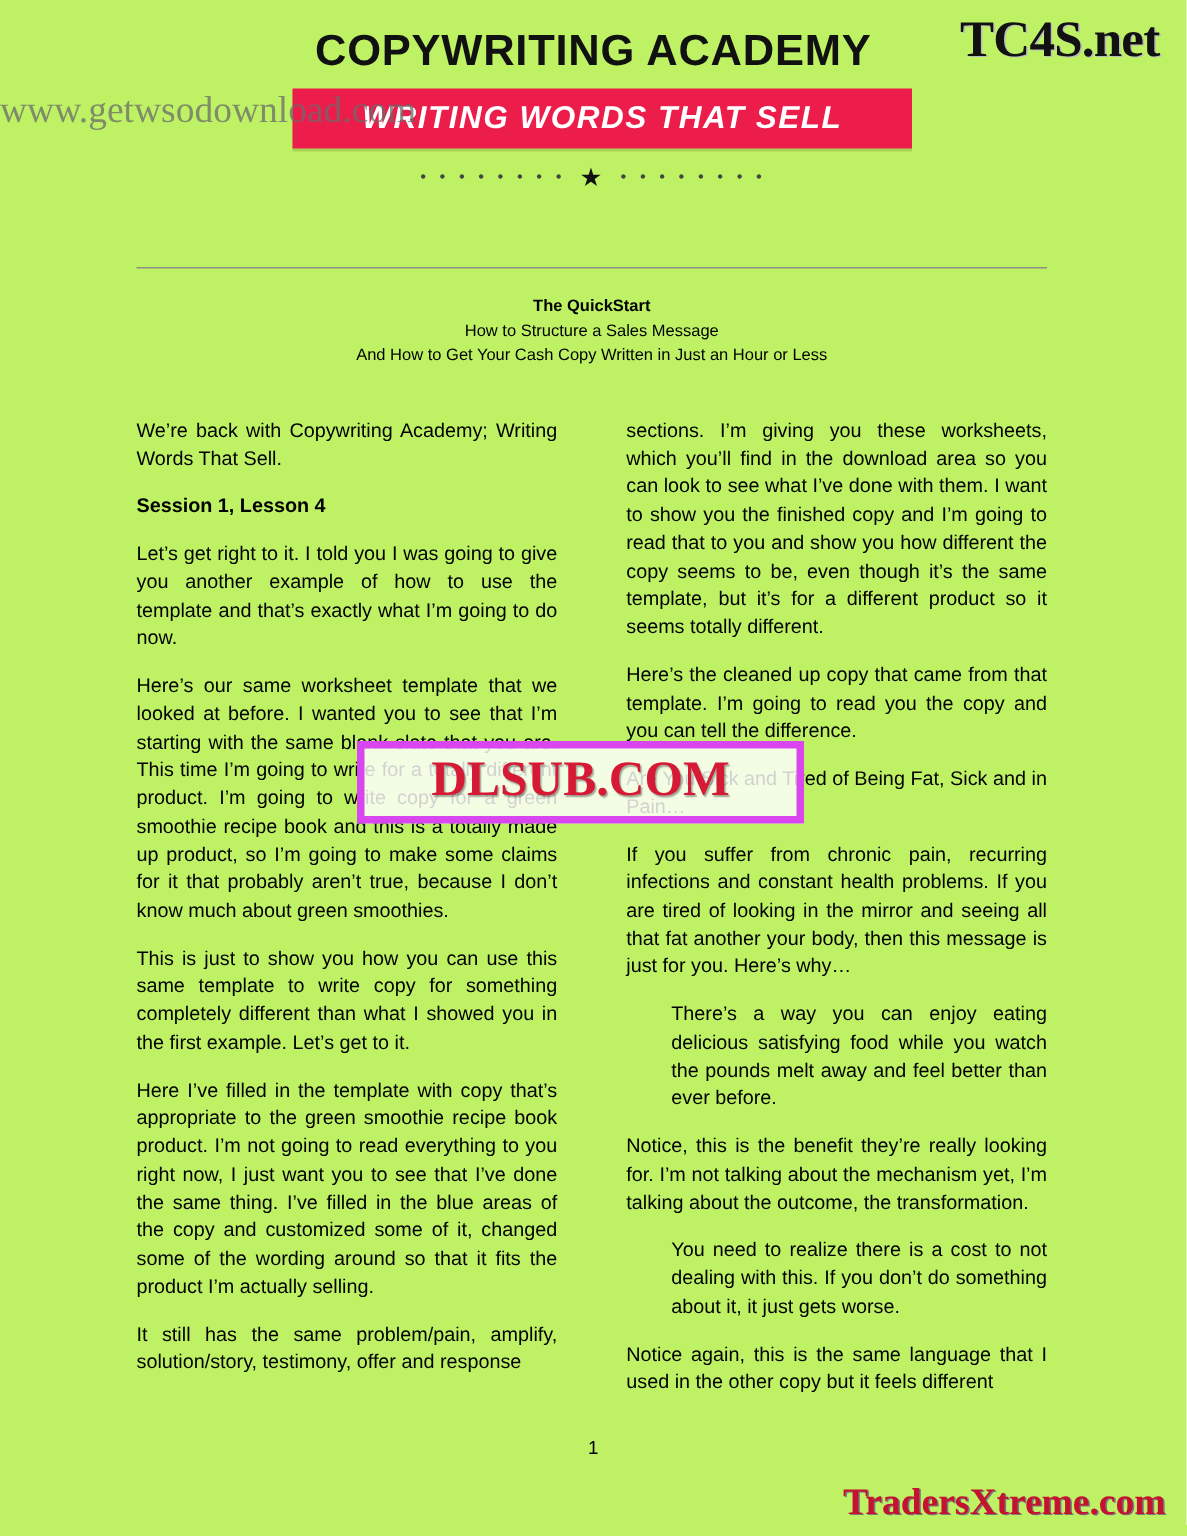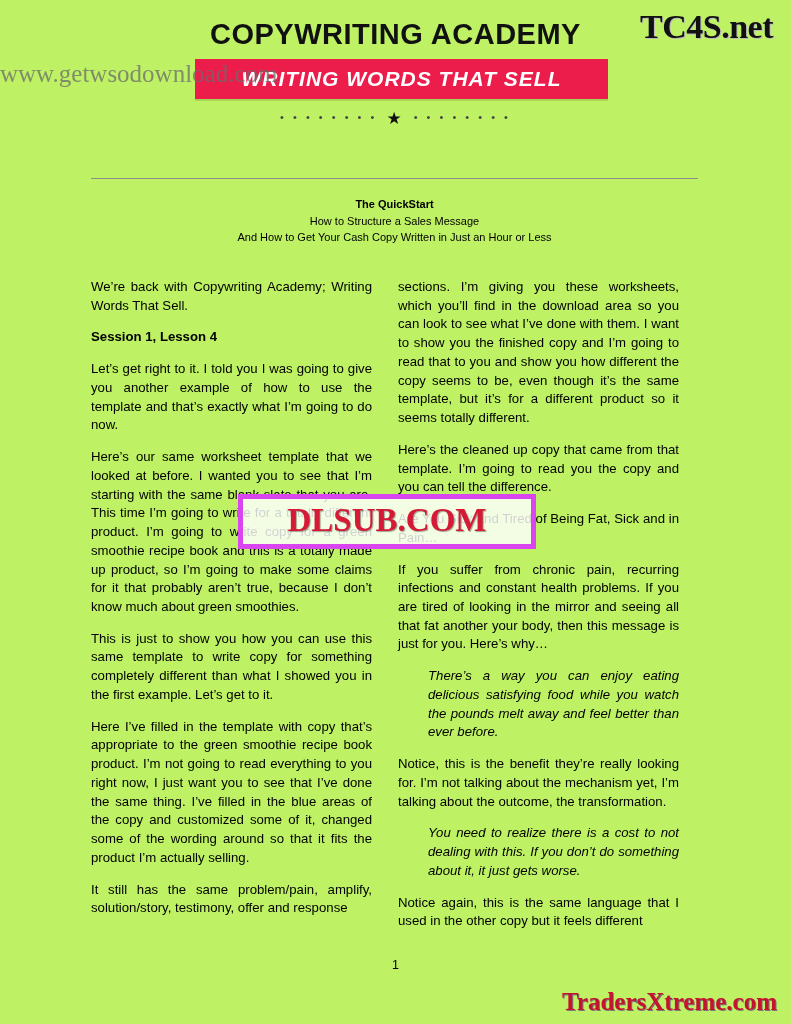--- a/index.html
+++ b/index.html
@@ -135,36 +135,35 @@
   .doc-head .t1 { font-weight: bold; }
 
   
   .columns {
     position: absolute;
     top: 278px;
     left: 91px;
     right: 93px;
     bottom: 80px;
     display: flex;
-    gap: 26px;
+    gap: 46px;
     font-size: 13.2px;
     line-height: 1.42;
   }
   .col {
     width: 281px;
     text-align: justify;
   }
   .col p {
     margin: 0 0 13px 0;
     text-align: justify;
   }
   .col p.bold { font-weight: bold; }
   .col p.indent {
     margin-left: 30px;
-    font-style: italic;
   }
 
   
   .dlsub {
     position: absolute;
     top: 494px;
     left: 238px;
     width: 288px;
     text-align: center;
     font-family: "Liberation Serif", serif;

